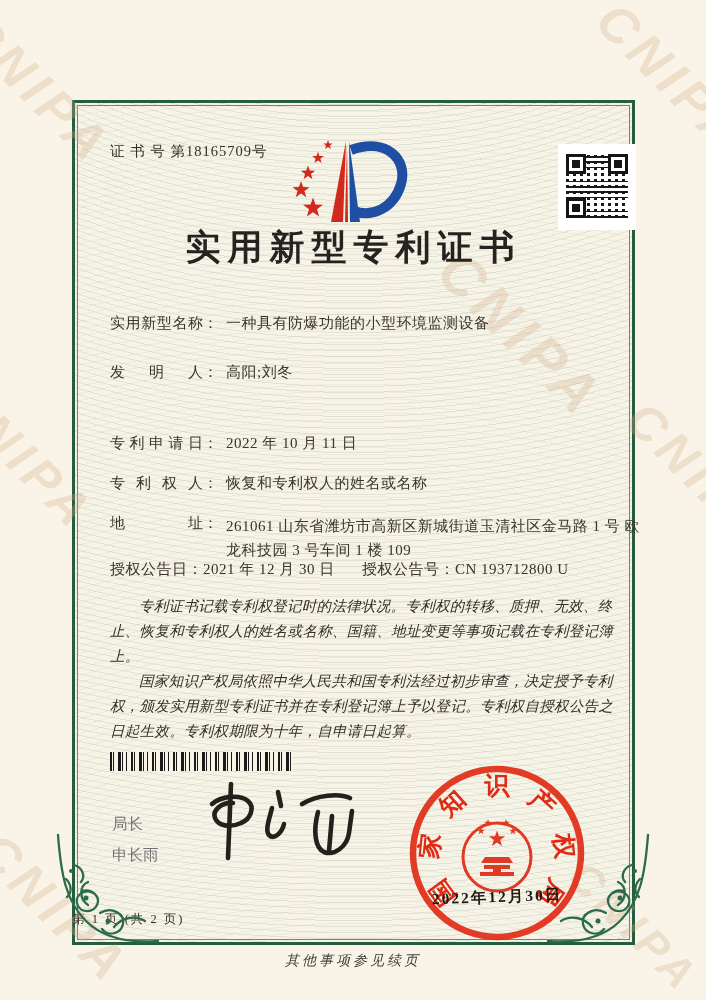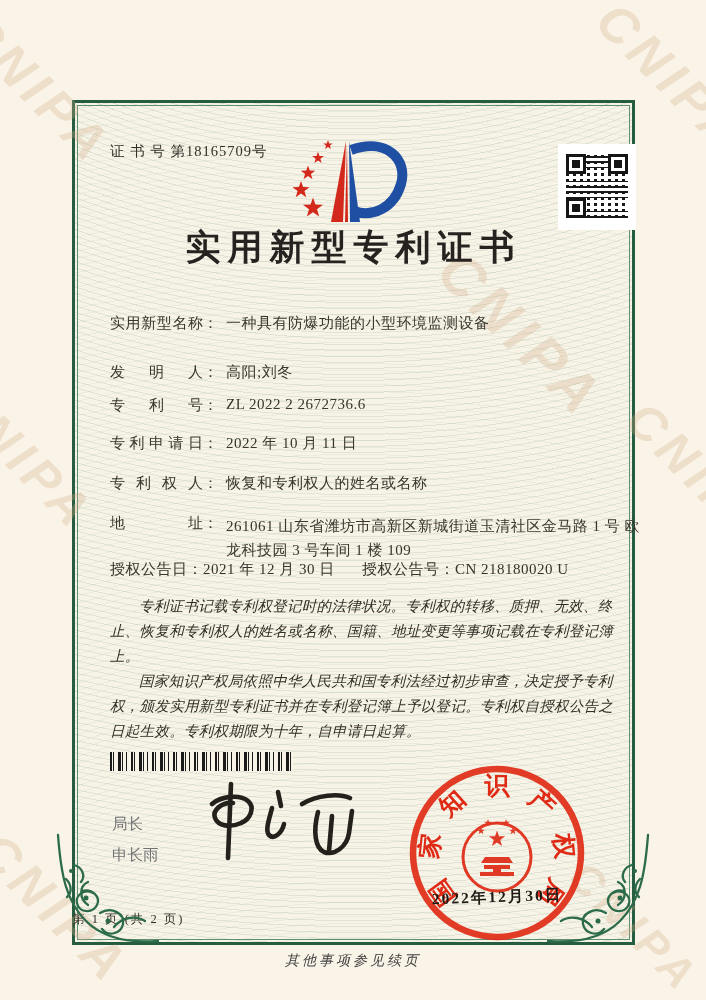--- a/index.html
+++ b/index.html
@@ -153,38 +153,35 @@
     </div>
 
     <div class="title">实用新型专利证书</div>
 
     <div class="frow" style="top:214px">
       <span class="flabel">实用新型名称</span><span class="fcolon">：</span><span class="fvalue">一种具有防爆功能的小型环境监测设备</span>
     </div>
     <div class="frow" style="top:263px">
       <span class="flabel">发明人</span><span class="fcolon">：</span><span class="fvalue">高阳;刘冬</span>
     </div>
-    <div class="frow" style="top:296px">
-      <span class="flabel">专利号</span><span class="fcolon">：</span><span class="fvalue">ZL 2022 2 2672736.6</span>
-    </div>
     <div class="frow" style="top:334px">
       <span class="flabel">专利申请日</span><span class="fcolon">：</span><span class="fvalue">2022 年 10 月 11 日</span>
     </div>
     <div class="frow" style="top:374px">
       <span class="flabel">专利权人</span><span class="fcolon">：</span><span class="fvalue">恢复和专利权人的姓名或名称</span>
     </div>
     <div class="frow" style="top:414px">
       <span class="flabel">地址</span><span class="fcolon">：</span><span class="fvalue addr">261061 山东省潍坊市高新区新城街道玉清社区金马路 1 号 欧龙科技园 3 号车间 1 楼 109</span>
     </div>
 
     <div class="grant-left">
       <span>授权公告日</span><span>：</span><span>2021 年 12 月 30 日</span>
     </div>
     <div class="grant-right">
-      <span>授权公告号</span><span>：</span><span>CN 218180020 U</span>
+      <span>授权公告号</span><span>：</span><span>CN 193712800 U</span>
     </div>
 
     <div class="paras">
       <p>专利证书记载专利权登记时的法律状况。专利权的转移、质押、无效、终止、恢复和专利权人的姓名或名称、国籍、地址变更等事项记载在专利登记簿上。</p>
       <p>国家知识产权局依照中华人民共和国专利法经过初步审查，决定授予专利权，颁发实用新型专利证书并在专利登记簿上予以登记。专利权自授权公告之日起生效。专利权期限为十年，自申请日起算。</p>
     </div>
 
     <div class="barcode"></div>
 
     <div class="officer">

